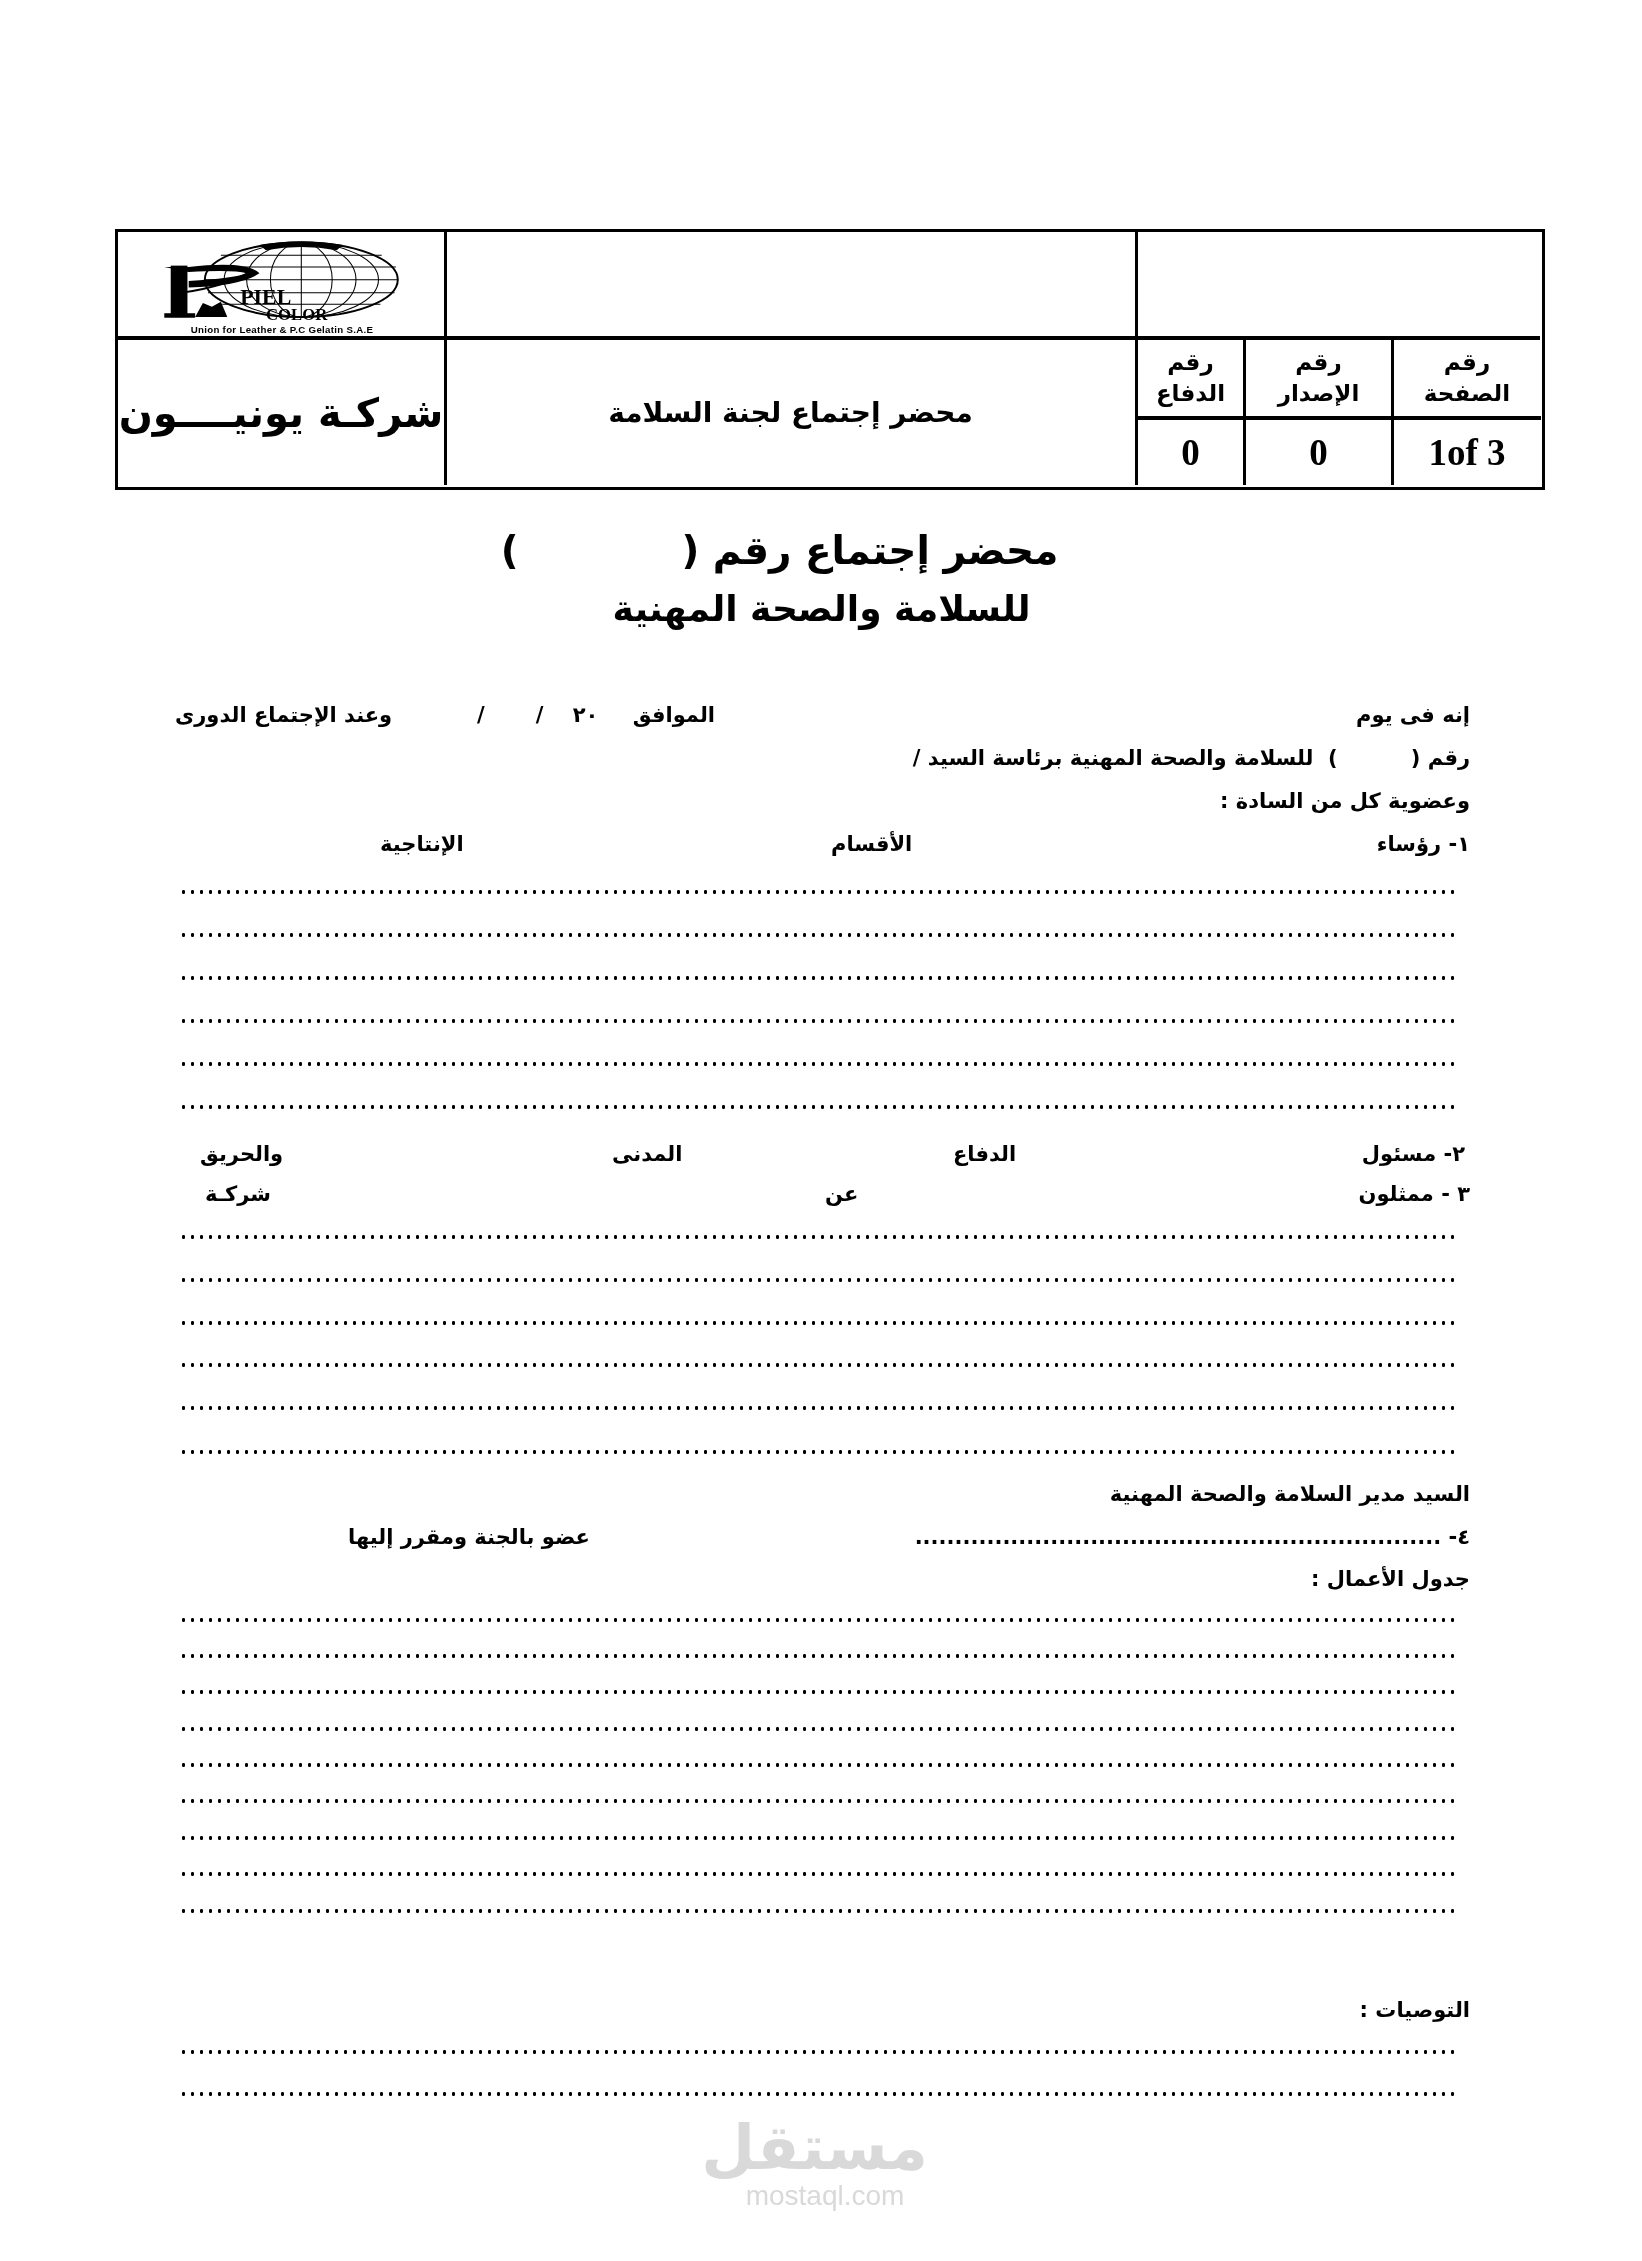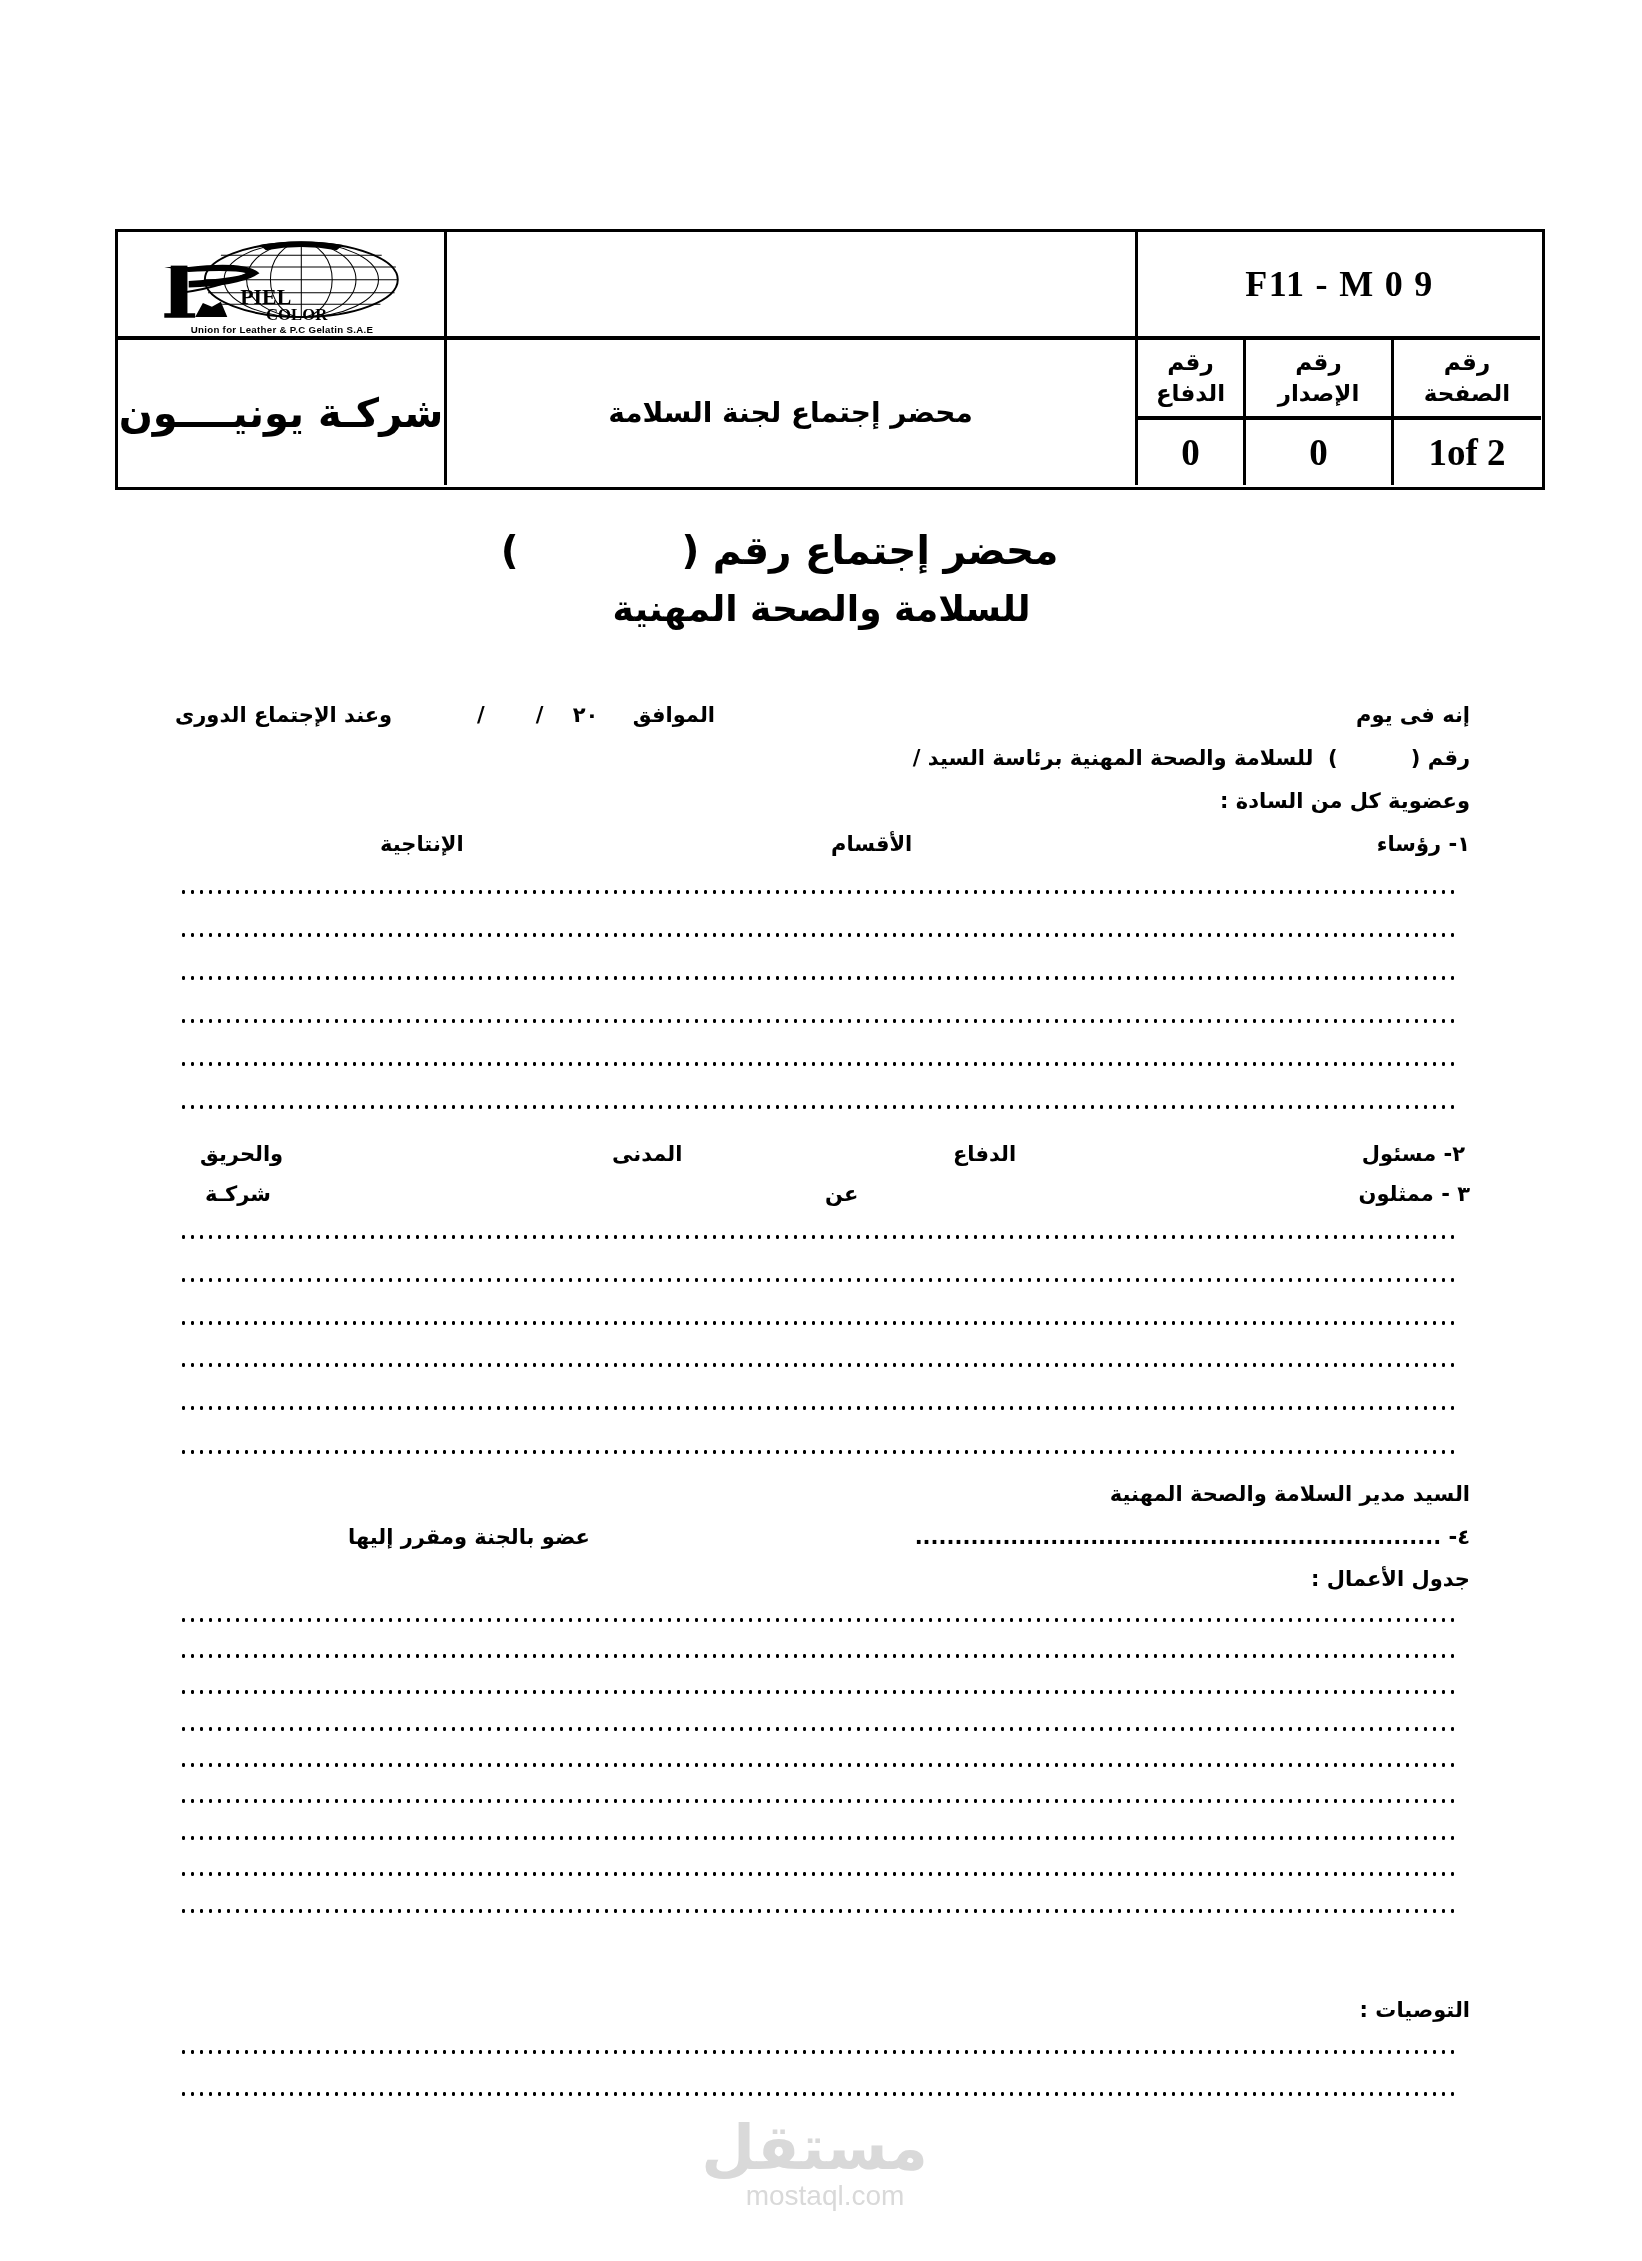--- a/index.html
+++ b/index.html
@@ -73,27 +73,26 @@
       <text x="160" y="122" font-family="Liberation Serif, serif" font-weight="bold" font-size="26" fill="#000">COLOR</text>
     </svg>
     <div class="logo-tag">Union for Leather &amp; P.C Gelatin S.A.E</div>
   </div>
 
   <div class="cell-center company" style="left:0; top:108px; width:326px; height:145px;">شركـة يونيــــون</div>
 
 
   <div class="cell-center hdr-title" style="left:329px; top:108px; width:687px; height:145px;">محضر إجتماع لجنة السلامة</div>
 
-  <div class="cell-center code" style="left:1020px; top:0; width:403px; height:104px;">F11 - M 0 9</div>
 
   <div class="cell-center" style="left:1276px; top:108px; width:146px; height:75px; flex-direction:column;">
     <span class="meta-lbl">رقم</span>
     <span class="meta-lbl">الصفحة</span>
   </div>
-  <div class="cell-center meta-val" style="left:1276px; top:187px; width:146px; height:66px;">1of 2</div>
+  <div class="cell-center meta-val" style="left:1276px; top:187px; width:146px; height:66px;">1of 3</div>
 
   <div class="cell-center" style="left:1128px; top:108px; width:145px; height:75px; flex-direction:column;">
     <span class="meta-lbl">رقم</span>
     <span class="meta-lbl">الإصدار</span>
   </div>
   <div class="cell-center meta-val" style="left:1128px; top:187px; width:145px; height:66px;">0</div>
 
   <div class="cell-center" style="left:1020px; top:108px; width:105px; height:75px; flex-direction:column;">
     <span class="meta-lbl">رقم</span>
     <span class="meta-lbl">الدفاع</span>

